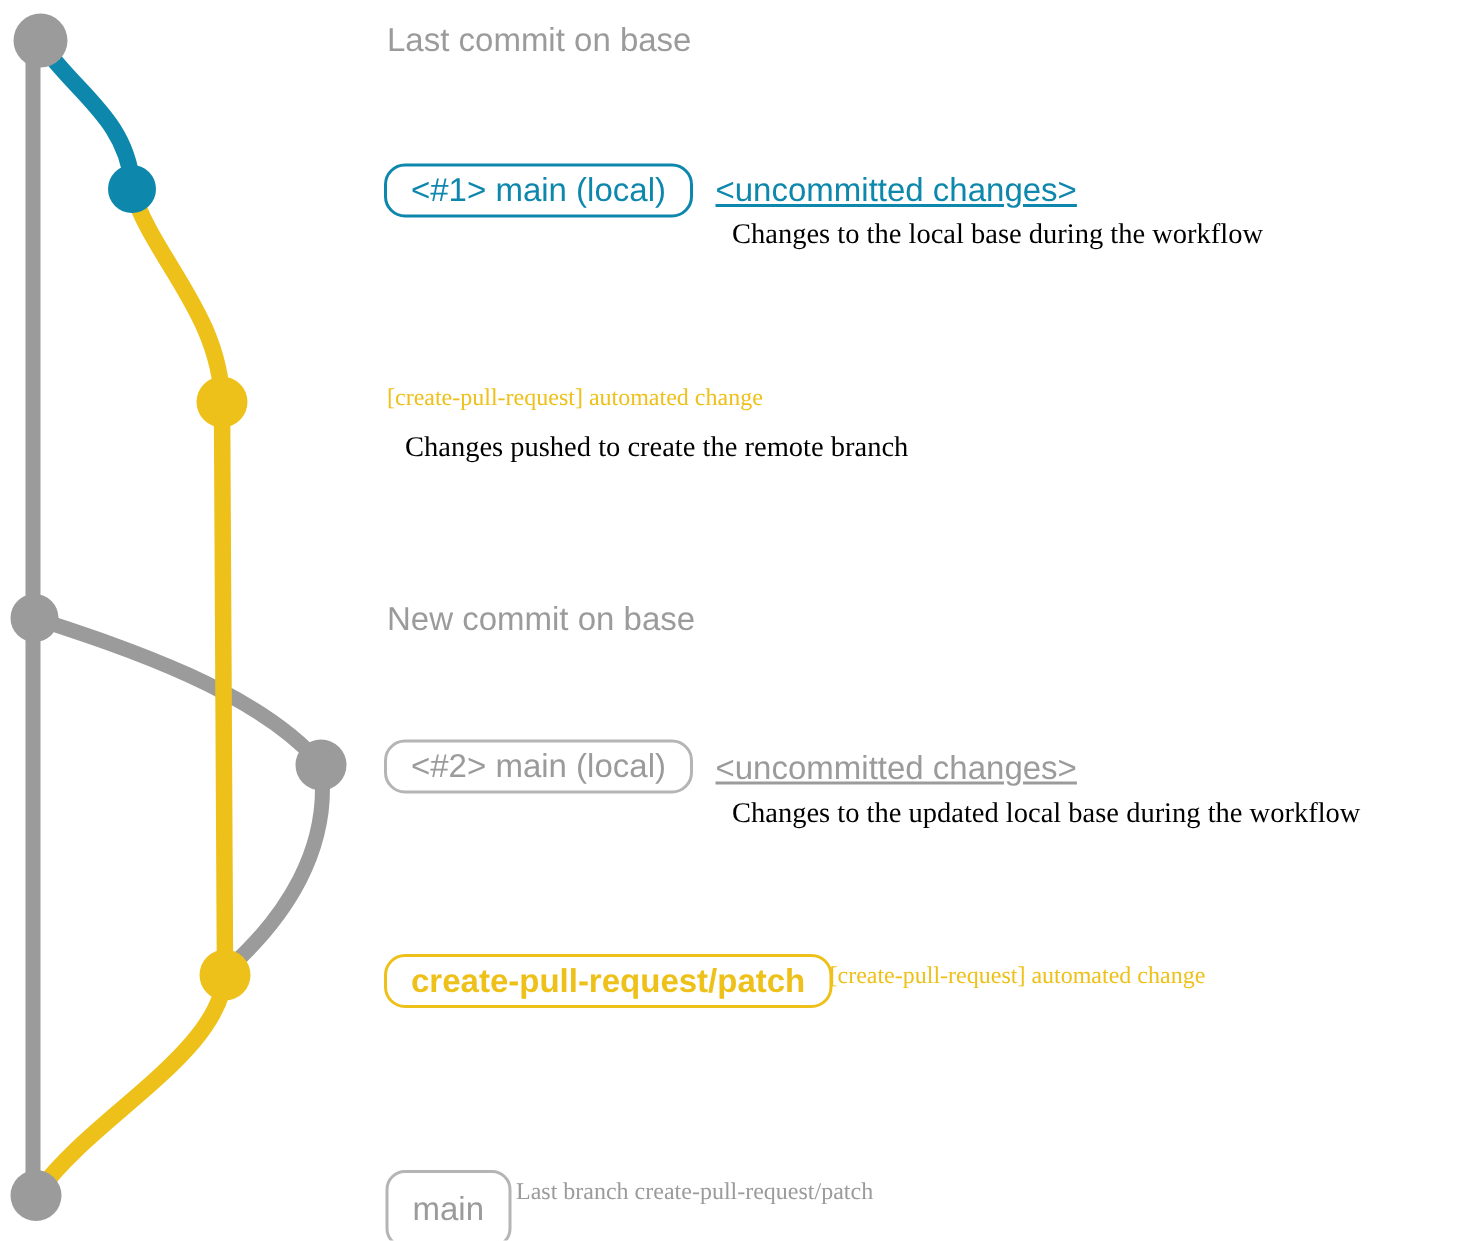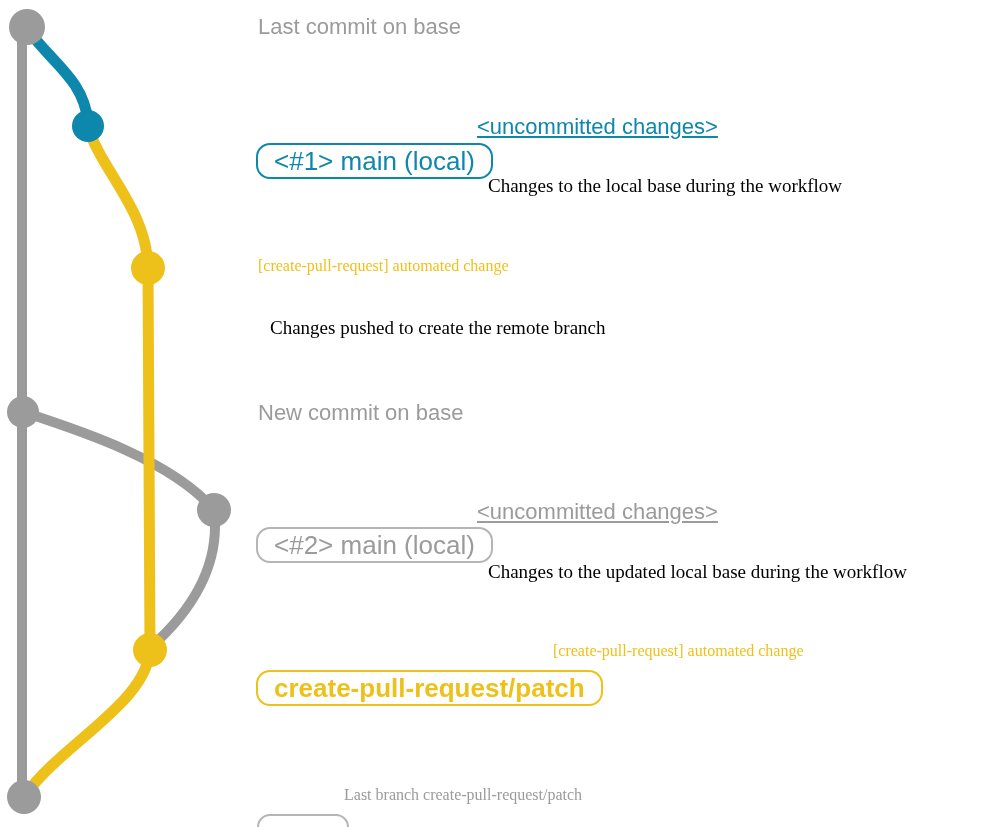--- a/index.html
+++ b/index.html
@@ -15,25 +15,25 @@
   .node-gray{fill:var(--gray);}
   .node-teal{fill:var(--teal);}
   .node-yellow{fill:var(--yellow);}
   .abs{position:absolute;white-space:nowrap;}
   .note{color:var(--gray);font-size:22px;}
   .status{font-size:22px;text-decoration:underline;}
   .msg{font-size:16px;font-family:Liberation Serif, serif;}
   .teal-text{color:var(--teal);}
   .yellow-text{color:var(--yellow);}
   .gray-text{color:var(--gray);}
-  .ann{font-family:"Liberation Serif",serif;font-size:19px;color:var(--ink);margin-top:29px;}
+  .ann{font-family:"Liberation Serif",serif;font-size:19px;color:var(--ink);}
   .badge{
     display:inline-flex;align-items:center;justify-content:center;
     box-sizing:border-box;height:36px;padding:0 16px;
-    border:2px solid;border-radius:14px;font-size:26px;background:#fff;margin-top:34px;
+    border:2px solid;border-radius:14px;font-size:22px;background:#fff;
   }
   .badge.teal{color:var(--teal);border-color:var(--teal);}
   .badge.yellow{color:var(--yellow);border-color:var(--yellow);font-weight:bold;}
   .badge.gray{color:var(--gray);border-color:var(--gray_border);}
   .badge.small{height:52px;border-radius:13px;}
 </style>
 </head>
 <body>
 
 <div class="stage">

